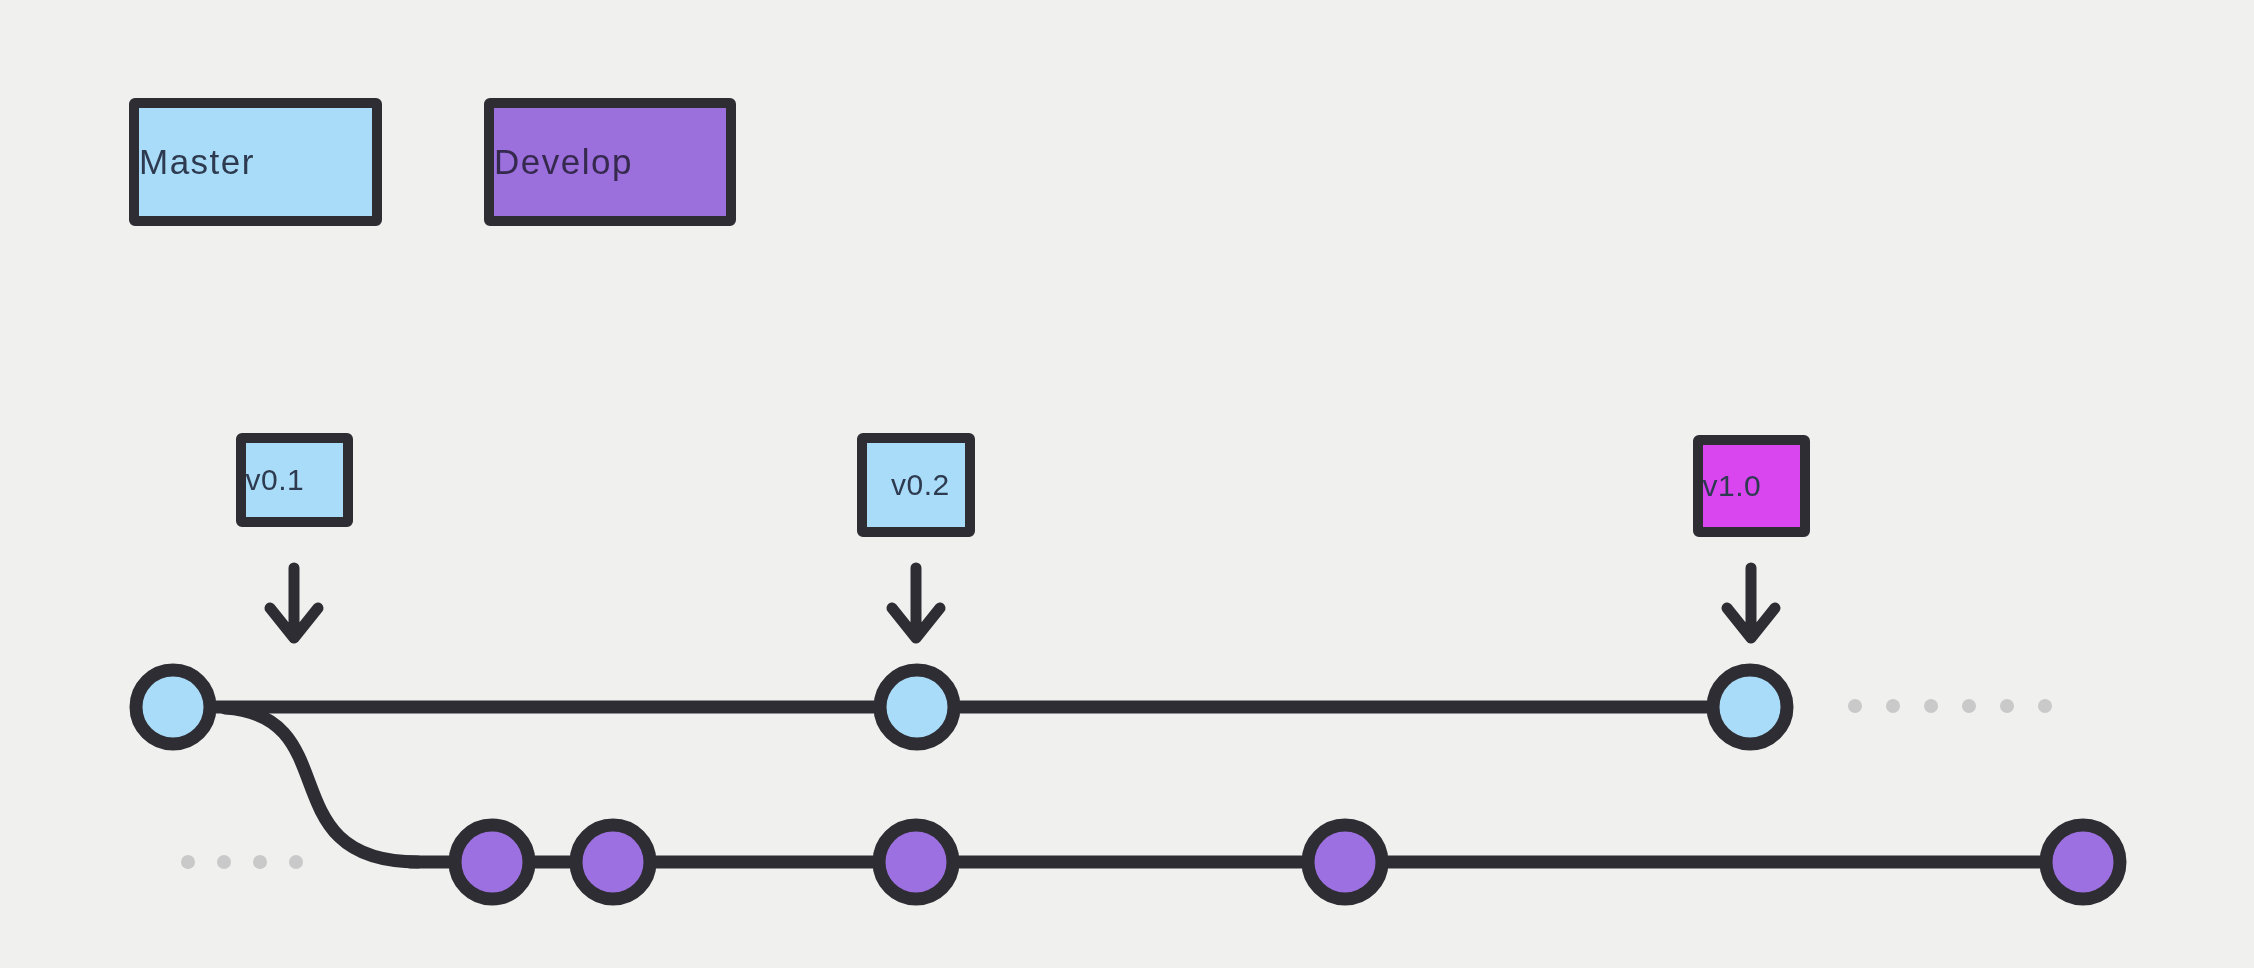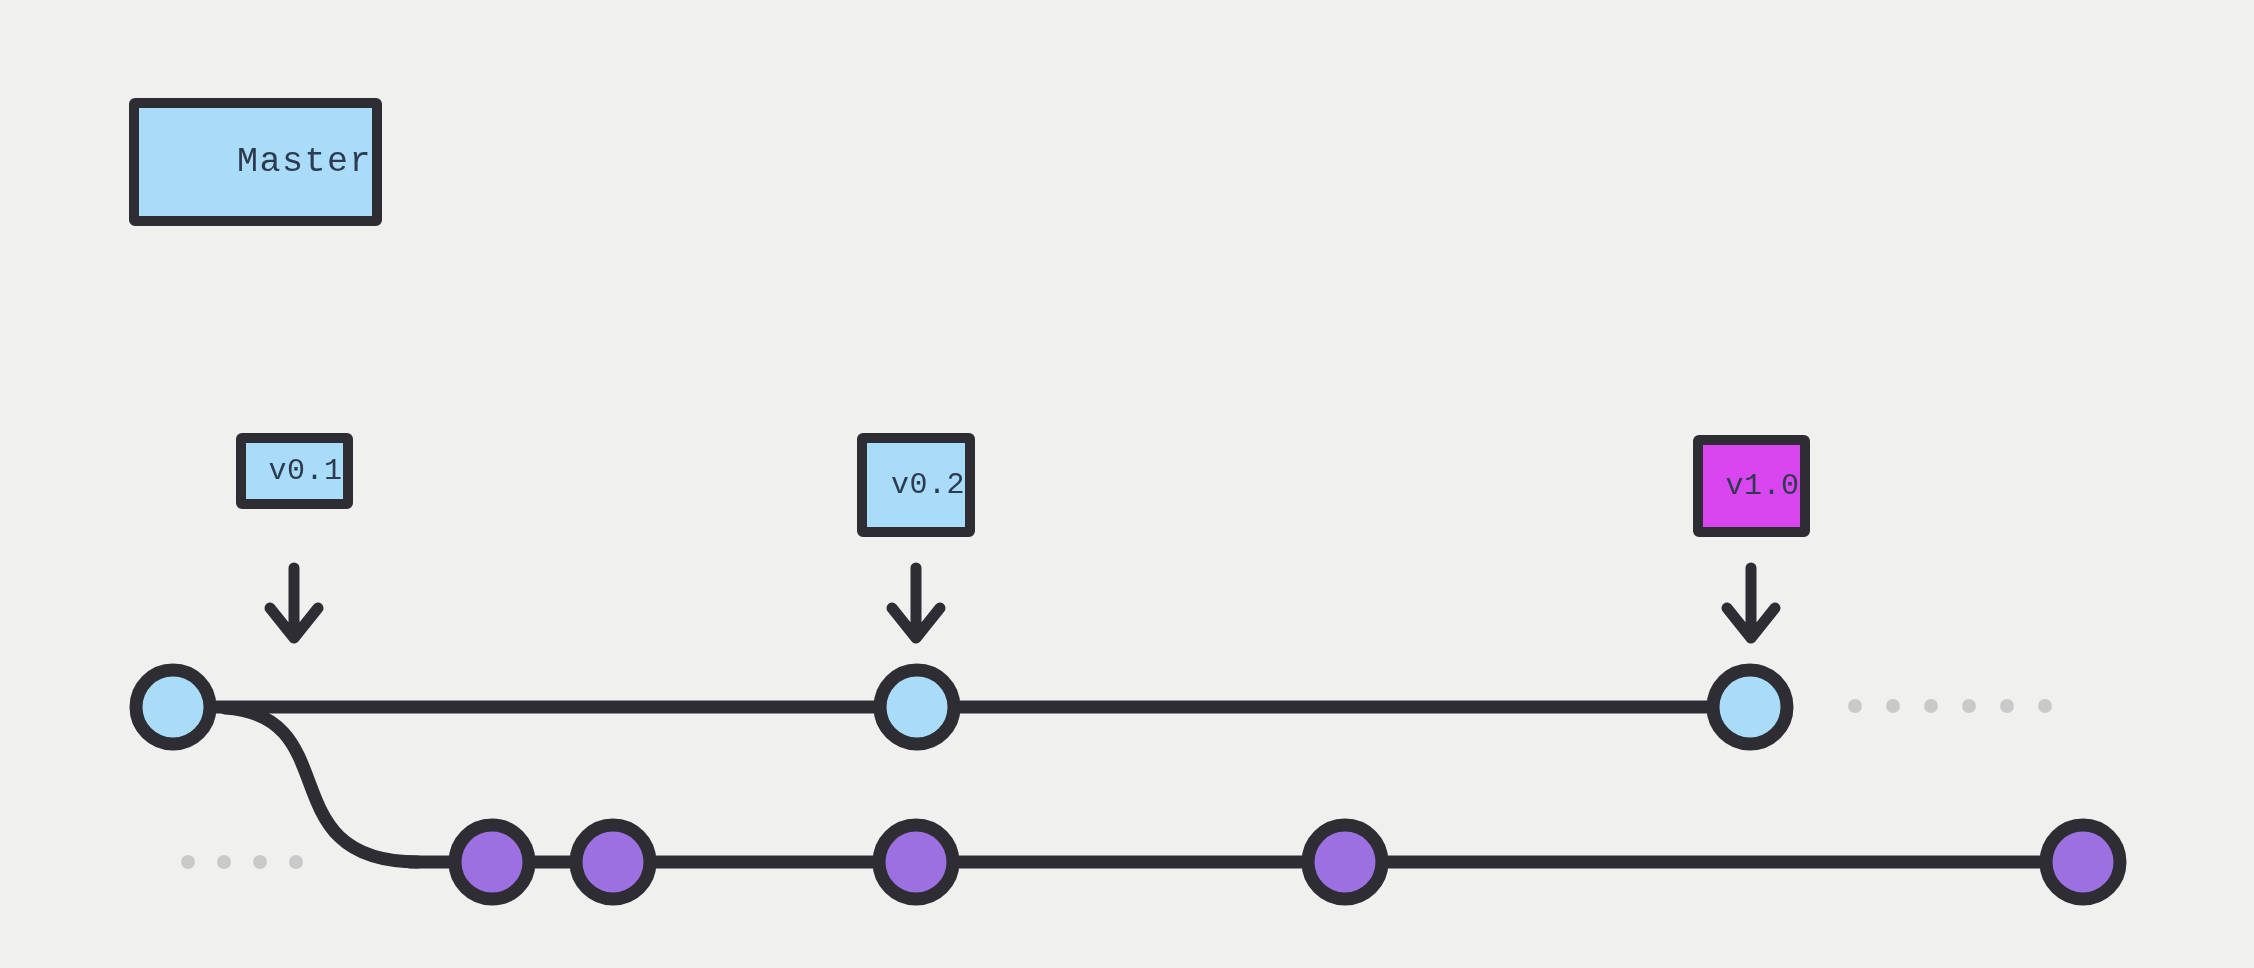--- a/index.html
+++ b/index.html
@@ -13,24 +13,23 @@
   }
   #diagram {
     position: absolute;
     left: 0; top: 0;
   }
   .box {
     position: absolute;
     box-sizing: border-box;
     display: flex;
     align-items: center;
-    justify-content: flex-end;
+    justify-content: flex-start;
     border-style: solid;
     border-radius: 6px;
-    font-family: Liberation Mono, monospace;
   }
   .legend-box {
     border-width: 10px;
     font-size: 35px;
     letter-spacing: 1.5px;
   }
   .tag-box {
     border-width: 10px;
     font-size: 30px;
     letter-spacing: 0.5px;
@@ -65,22 +64,25 @@
       <circle cx="613" cy="862" r="37" fill="#9c70e0" stroke="#2e2d33" stroke-width="13"></circle>
       <circle cx="916" cy="862" r="37" fill="#9c70e0" stroke="#2e2d33" stroke-width="13"></circle>
       <circle cx="1345" cy="862" r="37" fill="#9c70e0" stroke="#2e2d33" stroke-width="13"></circle>
       <circle cx="2083" cy="862" r="37" fill="#9c70e0" stroke="#2e2d33" stroke-width="13"></circle>
     </svg>
 
   <div class="box legend-box" id="legend-master" style="left: 129px; top: 98px; width: 253px; height: 128px; background: rgb(169, 220, 248); border-color: rgb(46, 45, 51); color: rgb(46, 58, 80);">
     <span>Master</span>
   </div>
 
+  <div class="box legend-box" id="legend-develop" style="left: 484px; top: 98px; width: 252px; height: 128px; background: rgb(155, 111, 220); border-color: rgb(46, 45, 51); color: rgb(53, 41, 78);">
+    <span>Develop</span>
+  </div>
 
-  <div class="box tag-box" id="tag-0" style="left: 235.5px; top: 433px; width: 117px; height: 76px; background: rgb(169, 220, 248); border-color: rgb(46, 45, 51); color: rgb(46, 58, 80);">
+  <div class="box tag-box" id="tag-0" style="left: 235.5px; top: 433px; width: 117px; height: 94px; background: rgb(169, 220, 248); border-color: rgb(46, 45, 51); color: rgb(46, 58, 80);">
     <span>v0.1</span>
   </div>
 
   <div class="box tag-box" id="tag-1" style="left: 857px; top: 433px; width: 118px; height: 104px; background: rgb(169, 220, 248); border-color: rgb(46, 45, 51); color: rgb(46, 58, 80); padding-left: 24px;">
     <span>v0.2</span>
   </div>
 
   <div class="box tag-box" id="tag-2" style="left: 1692.5px; top: 435px; width: 117px; height: 102px; background: #d946ef; border-color: rgb(46, 45, 51); color: rgb(46, 58, 80);">
     <span>v1.0</span>
   </div>

